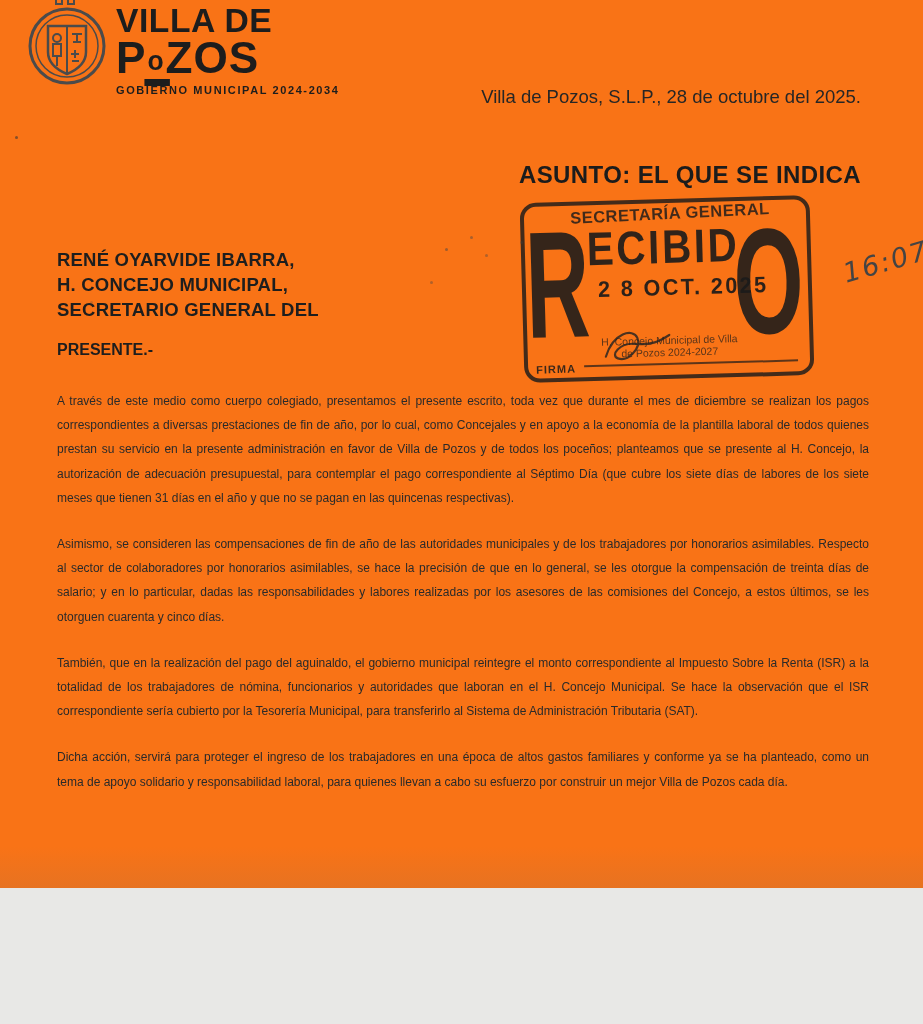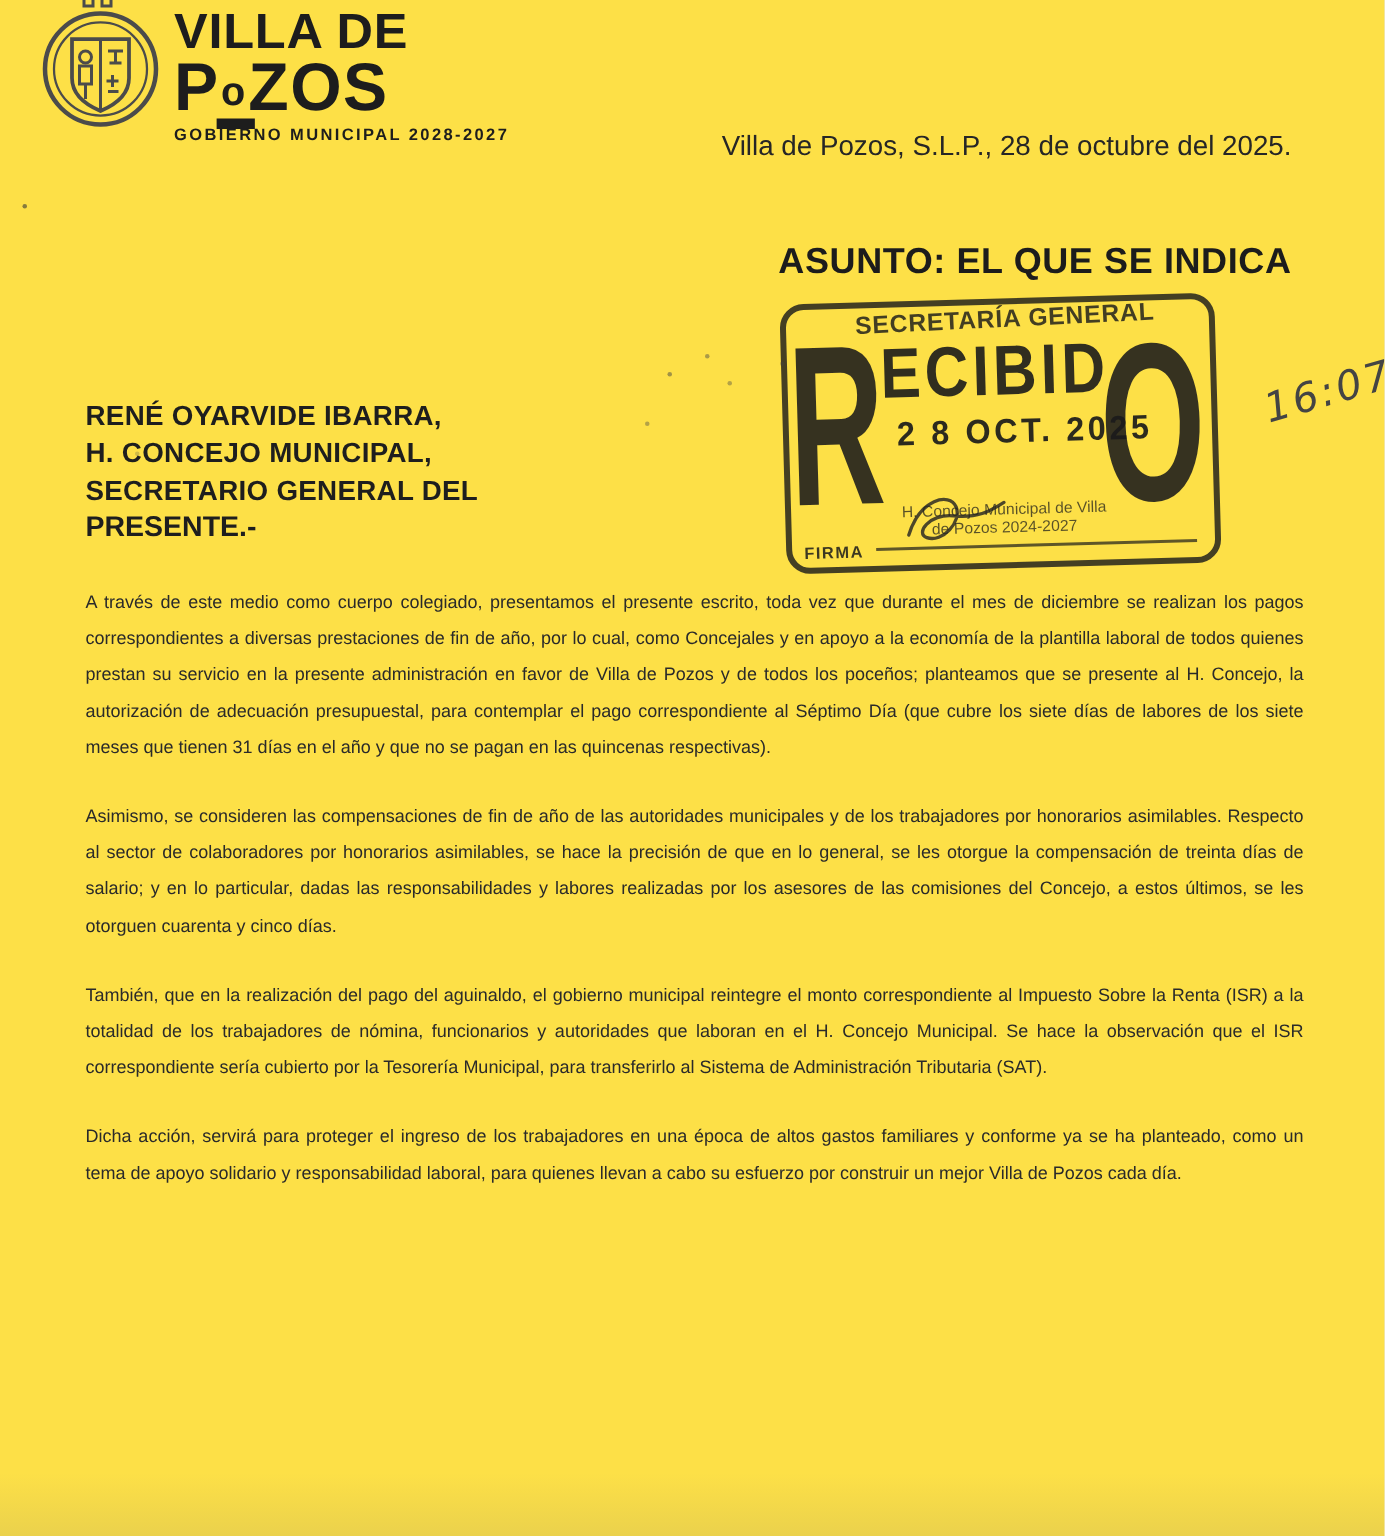--- a/index.html
+++ b/index.html
@@ -1,19 +1,19 @@
 <!DOCTYPE html>
 <html><head>
 <meta charset="utf-8">
 <style>
   * { margin:0; padding:0; box-sizing:border-box; }
   html,body { background:#e8e8e6; }
   .paper {
-    position:relative; width:923px; height:1024px; margin:0 auto;
-    background:#fde047; overflow:hidden;
+    position:relative; width:923px; height:888px; margin:0 auto;
+    background:#f97316; overflow:hidden;
     font-family:"Liberation Sans", sans-serif; color:#222;
   }
   
   .logo { position:absolute; left:26px; top:-12px; display:flex; align-items:flex-start; }
   .seal { margin-top:10px; }
   .wordmark { margin-left:8px; margin-top:18px; color:#1d1d1d; }
   .wm1 { font-size:33px; font-weight:700; letter-spacing:.5px; line-height:.92; transform:scaleX(1.02); transform-origin:left; }
   .wm2 { font-size:45px; font-weight:700; letter-spacing:1px; line-height:.98; transform:scaleX(.98); transform-origin:left; }
   .small-o { display:inline-block; font-size:27px; position:relative; top:-3px; margin:0 1px; }
   .small-o::after { content:""; position:absolute; left:-3px; bottom:-11px; width:26px; height:7px; background:#1d1d1d; }
@@ -28,22 +28,22 @@
   .stamp-R { position:absolute; left:4px; top:20px; font-size:152px; line-height:.82; font-weight:700; transform:scaleX(.58); transform-origin:left top; opacity:.88; }
   .stamp-word { position:absolute; left:66px; top:20px; font-size:47px; font-weight:700; letter-spacing:3px; transform:scaleX(.86); transform-origin:left top; opacity:.9; }
   .stamp-O { position:absolute; right:8px; top:24px; font-size:150px; line-height:.82; font-weight:600; transform:scaleX(.6); transform-origin:right top; opacity:.88; }
   .stamp-date { position:absolute; left:76px; top:76px; font-size:22.5px; font-weight:700; letter-spacing:2.5px; transform:scaleX(.96); transform-origin:left top; opacity:.92; white-space:nowrap; }
   .stamp-small { position:absolute; left:58px; top:136px; width:176px; text-align:center; font-size:10.5px; line-height:11.5px; opacity:.72; }
   .stamp-signature { position:absolute; left:76px; top:122px; opacity:.8; }
   .stamp-firma { position:absolute; left:12px; bottom:7px; font-size:11px; font-weight:700; letter-spacing:1px; opacity:.85; }
   .stamp-firma-line { position:absolute; left:60px; bottom:14px; right:16px; border-bottom:2.5px solid currentColor; opacity:.7; }
   .handwritten-time { position:absolute; left:842px; top:246px; font-size:27px; font-style:italic; font-family:"DejaVu Sans", sans-serif; transform:rotate(-16deg); color:#444; letter-spacing:2px; }
   
-  .recipient { position:absolute; left:57px; top:264px; font-size:18.5px; font-weight:700; line-height:25px; letter-spacing:.2px; color:#1e1e1e; }
-  .salutation { position:absolute; left:57px; top:341px; font-size:19px; font-weight:700; color:#1e1e1e; }
+  .recipient { position:absolute; left:57px; top:247px; font-size:18.5px; font-weight:700; line-height:25px; letter-spacing:.2px; color:#1e1e1e; }
+  .salutation { position:absolute; left:57px; top:341px; font-size:16px; font-weight:700; color:#1e1e1e; }
   
   .body-text { position:absolute; left:57px; top:389px; width:812px; font-size:12px; line-height:24.2px; color:#2a2a2a; }
   .body-text p { margin:0 0 22px; text-align:justify; }
   
   .scan-shade { position:absolute; left:0; right:0; bottom:0; height:42px;
     background:linear-gradient(180deg, rgba(0,0,0,0) 0%, rgba(110,110,110,.07) 55%, rgba(110,110,110,.13) 100%); }
   .speck { position:absolute; left:15px; top:136px; width:3px; height:3px; border-radius:50%; background:rgba(55,55,55,.6);
     box-shadow: 430px 112px 0 rgba(70,70,70,.5), 455px 100px 0 rgba(70,70,70,.45),
                 470px 118px 0 rgba(70,70,70,.4), 415px 145px 0 rgba(70,70,70,.4),
                 505px 105px 0 rgba(70,70,70,.35), 75px 165px 0 rgba(70,70,70,.25); }
@@ -65,21 +65,21 @@
           <line x1="41" y1="28" x2="41" y2="75" stroke-width="2"></line>
           <circle cx="31" cy="40" r="4" stroke-width="2"></circle>
           <path d="M27,46 h8 v12 h-8 Z M31,58 v10" stroke-width="2"></path>
           <path d="M46,36 h10 M51,36 v8 M47,44 h8 M49,52 v8 M45,56 h8 M46,63 h7" stroke-width="2"></path>
         </g>
       </svg>
     </span>
     <div class="wordmark">
       <div class="wm1">VILLA DE</div>
       <div class="wm2"><span>P</span><span class="small-o">o</span><span>ZOS</span></div>
-      <div class="wm3">GOBIERNO MUNICIPAL 2028-2027</div>
+      <div class="wm3">GOBIERNO MUNICIPAL 2024-2034</div>
     </div>
   </div>
 
   <div class="date-line">Villa de Pozos, S.L.P., 28 de octubre del 2025.</div>
   <div class="subject-line">ASUNTO: EL QUE SE INDICA</div>
 
   <div class="stamp">
     <div class="stamp-border"></div>
     <div class="stamp-office">SECRETARÍA GENERAL</div>
     <div class="stamp-R">R</div>

